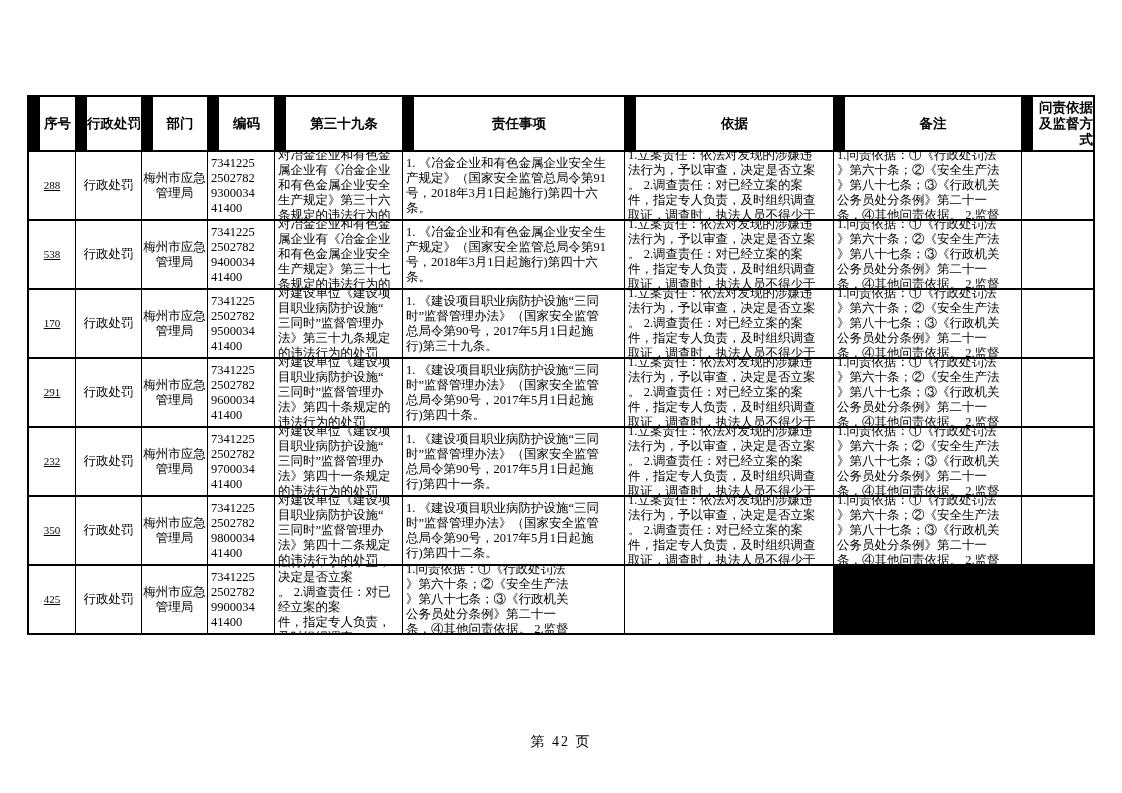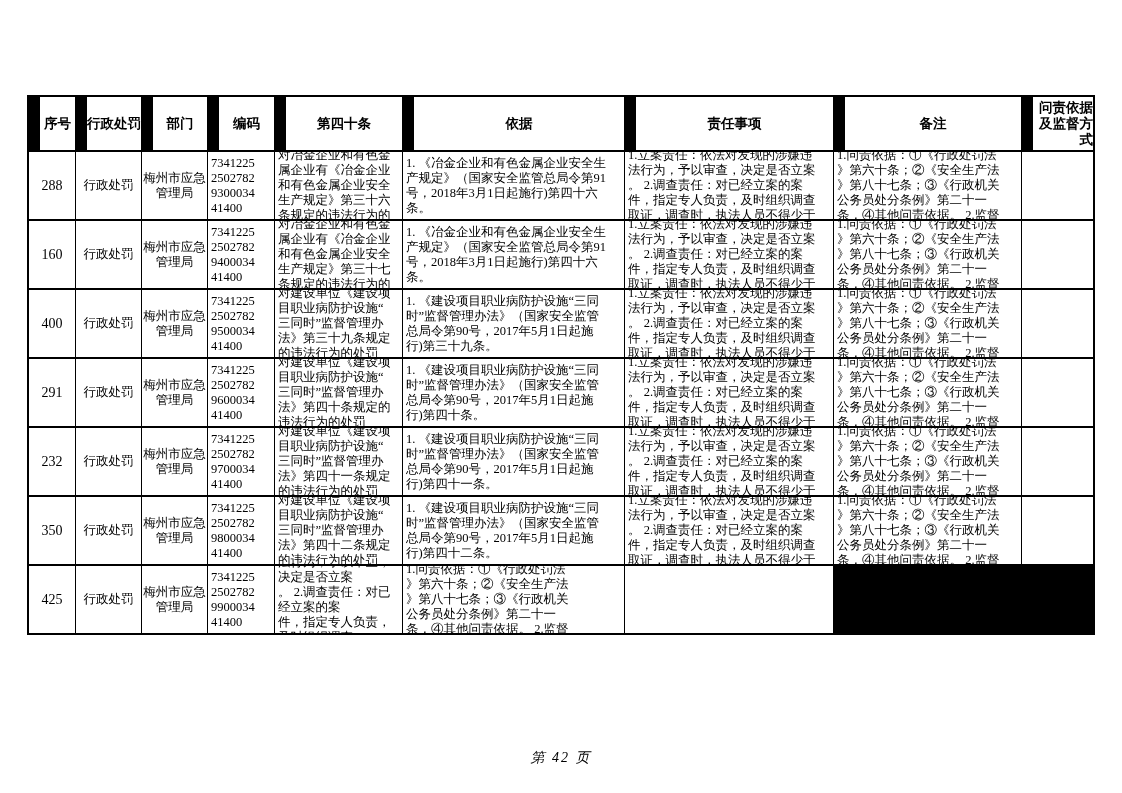--- a/index.html
+++ b/index.html
@@ -24,40 +24,40 @@
     display:flex;align-items:center;
     font-size:12.5px;line-height:15px;
     white-space:pre-line;
   }
   .center{justify-content:center;text-align:center;}
   .left{justify-content:flex-start;text-align:left;padding:0 3px;}
   .head{
     font-weight:bold;font-size:13.5px;line-height:16px;
     justify-content:center;text-align:right;white-space:normal;margin-left:11px;
   }
-  .seq{font-size:14px;}
+  .seq{font-size:11px;text-decoration:underline;}
   .footer{
-    position:absolute;top:749px;left:0;width:1122px;
-    text-align:center;font-size:14px;letter-spacing:2px;font-style:italic;
+    position:absolute;top:733px;left:0;width:1122px;
+    text-align:center;font-size:14px;letter-spacing:2px;
   }
 </style>
 </head>
 <body>
 
 <div class="page">
 
   <div class="grid">
 
     <div class="c head">序号</div>
     <div class="c head">行政处罚</div>
     <div class="c head">部门</div>
     <div class="c head">编码</div>
-    <div class="c head">第四十条</div>
+    <div class="c head">第三十九条</div>
+    <div class="c head">责任事项</div>
     <div class="c head">依据</div>
-    <div class="c head">责任事项</div>
     <div class="c head">备注</div>
     <div class="c head">问责依据及监督方式</div>
 
     <div class="c center seq">288</div>
     <div class="c center">行政处罚</div>
     <div class="c center">梅州市应急
 管理局</div>
     <div class="c left">7341225
 2502782
 9300034
@@ -76,21 +76,21 @@
 。 2.调查责任：对已经立案的案
 件，指定专人负责，及时组织调查
 取证，调查时，执法人员不得少于</div>
     <div class="c left">1.问责依据：①《行政处罚法
 》第六十条；②《安全生产法
 》第八十七条；③《行政机关
 公务员处分条例》第二十一
 条，④其他问责依据。 2.监督</div>
     <div class="c left"></div>
 
-    <div class="c center seq">160</div>
+    <div class="c center seq">538</div>
     <div class="c center">行政处罚</div>
     <div class="c center">梅州市应急
 管理局</div>
     <div class="c left">7341225
 2502782
 9400034
 41400</div>
     <div class="c left">对冶金企业和有色金
 属企业有《冶金企业
 和有色金属企业安全
@@ -105,21 +105,21 @@
 。 2.调查责任：对已经立案的案
 件，指定专人负责，及时组织调查
 取证，调查时，执法人员不得少于</div>
     <div class="c left">1.问责依据：①《行政处罚法
 》第六十条；②《安全生产法
 》第八十七条；③《行政机关
 公务员处分条例》第二十一
 条，④其他问责依据。 2.监督</div>
     <div class="c left"></div>
 
-    <div class="c center seq">400</div>
+    <div class="c center seq">170</div>
     <div class="c center">行政处罚</div>
     <div class="c center">梅州市应急
 管理局</div>
     <div class="c left">7341225
 2502782
 9500034
 41400</div>
     <div class="c left">对建设单位《建设项
 目职业病防护设施“
 三同时”监督管理办

